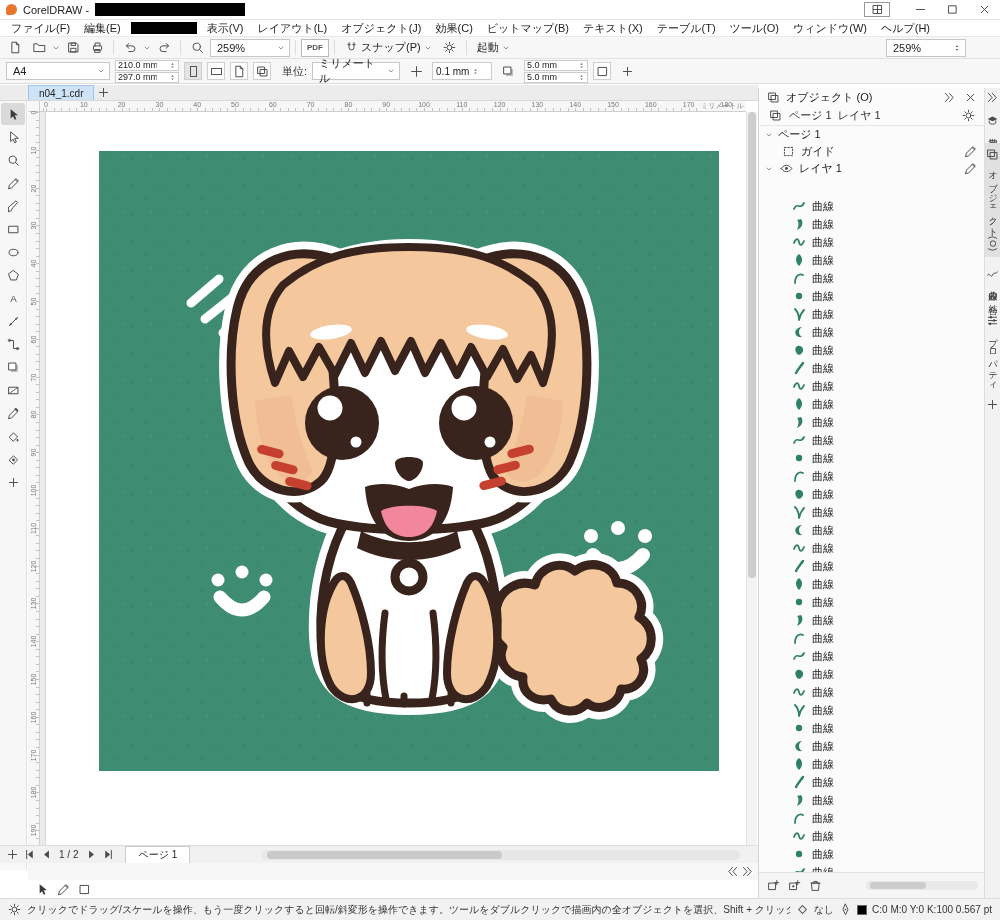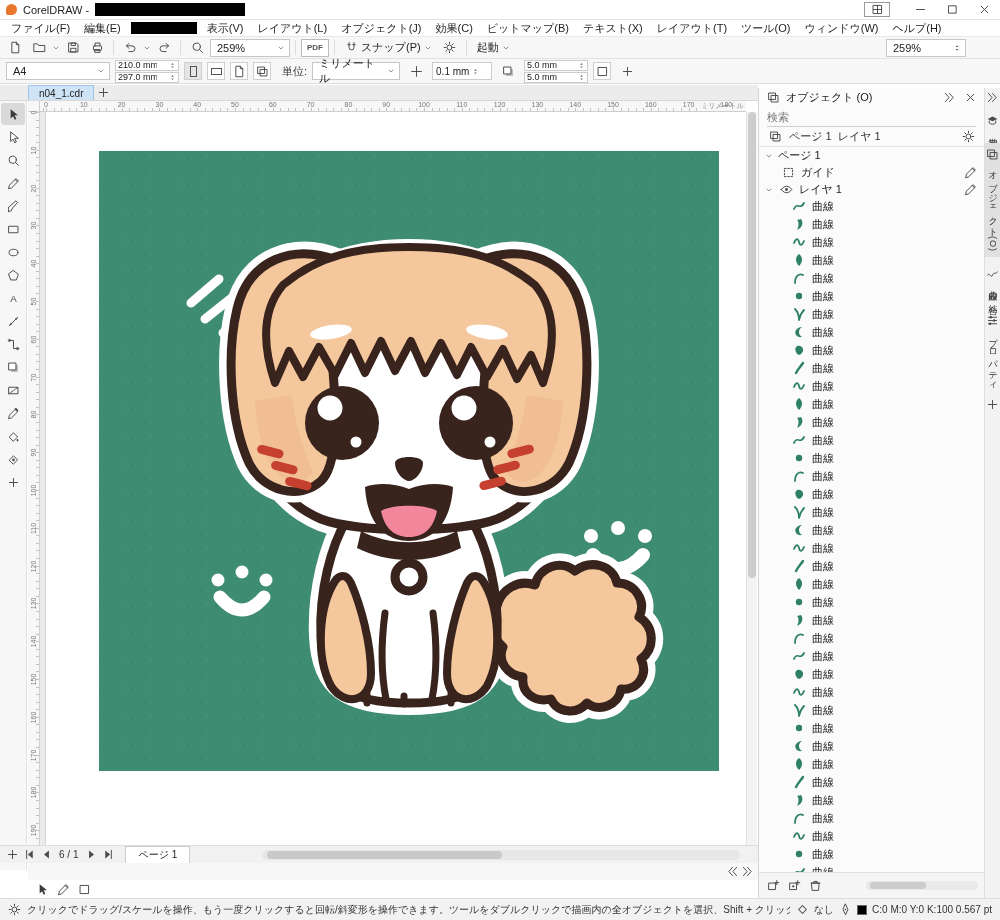--- a/index.html
+++ b/index.html
@@ -129,21 +129,21 @@
 <div class="menubar" id="menubar">
     <span class="menu-item">ファイル(F)</span>
     <span class="menu-item">編集(E)</span>
     <span class="menu-redact"></span>
     <span class="menu-item">表示(V)</span>
     <span class="menu-item">レイアウト(L)</span>
     <span class="menu-item">オブジェクト(J)</span>
     <span class="menu-item">効果(C)</span>
     <span class="menu-item">ビットマップ(B)</span>
     <span class="menu-item">テキスト(X)</span>
-    <span class="menu-item">レイアウト(T)</span>
+    <span class="menu-item">テーブル(T)</span>
     <span class="menu-item">ツール(O)</span>
     <span class="menu-item">ウィンドウ(W)</span>
     <span class="menu-item">ヘルプ(H)</span>
   </div>
 
 <div class="toolbar">
   <span class="ti">
       <svg viewBox="0 0 16 16" width="13" height="13" fill="none" stroke="#4b4b4b" stroke-width="1.2" stroke-linecap="round" stroke-linejoin="round">
         <path d="M4 1.5h5l3 3V14.5H4z"></path>
         <path d="M9 1.5v3h3"></path>
@@ -620,23 +620,20 @@
         <svg viewBox="0 0 16 16" width="13" height="13" fill="none" stroke="#4b4b4b" stroke-width="1.2" stroke-linecap="round" stroke-linejoin="round">
           <path d="M8 3l4.5 5L8 13M3 3l4.5 5L3 13"></path>
         </svg>
       </span>
     <span class="dico">
         <svg viewBox="0 0 16 16" width="13" height="13" fill="none" stroke="#4b4b4b" stroke-width="1.2" stroke-linecap="round" stroke-linejoin="round">
           <path d="M4 4l8 8M12 4l-8 8"></path>
         </svg>
       </span>
   </div>
-  <div class="dsearch">
-    <input placeholder="検索" style="">
-  </div>
   <div class="dlayerbar">
     <span class="dico">
         <svg viewBox="0 0 16 16" width="13" height="13" fill="none" stroke="#4b4b4b" stroke-width="1.2" stroke-linecap="round" stroke-linejoin="round">
           <rect x="2.5" y="2.5" width="8" height="8"></rect>
           <rect x="5.5" y="5.5" width="8" height="8"></rect>
         </svg>
       </span>
     <span class="sp">ページ 1</span>
     <span class="sp">レイヤ 1</span>
     <span class="dico right">
@@ -1081,21 +1078,21 @@
       <svg viewBox="0 0 16 16" width="13" height="13" fill="none" stroke="#4b4b4b" stroke-width="1.2" stroke-linecap="round" stroke-linejoin="round">
         <path d="M12 3L6 8l6 5z" fill="#4b4b4b" stroke="none"></path>
         <path d="M4.5 3v10"></path>
       </svg>
     </span>
   <span class="nav-ic">
       <svg viewBox="0 0 16 16" width="13" height="13" fill="none" stroke="#4b4b4b" stroke-width="1.2" stroke-linecap="round" stroke-linejoin="round">
         <path d="M11 3L5 8l6 5z" fill="#4b4b4b" stroke="none"></path>
       </svg>
     </span>
-  <span class="pgpos">6 / 1</span>
+  <span class="pgpos">1 / 2</span>
   <span class="nav-ic">
       <svg viewBox="0 0 16 16" width="13" height="13" fill="none" stroke="#4b4b4b" stroke-width="1.2" stroke-linecap="round" stroke-linejoin="round">
         <path d="M5 3l6 5-6 5z" fill="#4b4b4b" stroke="none"></path>
       </svg>
     </span>
   <span class="nav-ic">
       <svg viewBox="0 0 16 16" width="13" height="13" fill="none" stroke="#4b4b4b" stroke-width="1.2" stroke-linecap="round" stroke-linejoin="round">
         <path d="M4 3l6 5-6 5z" fill="#4b4b4b" stroke="none"></path>
         <path d="M11.5 3v10"></path>
       </svg>

